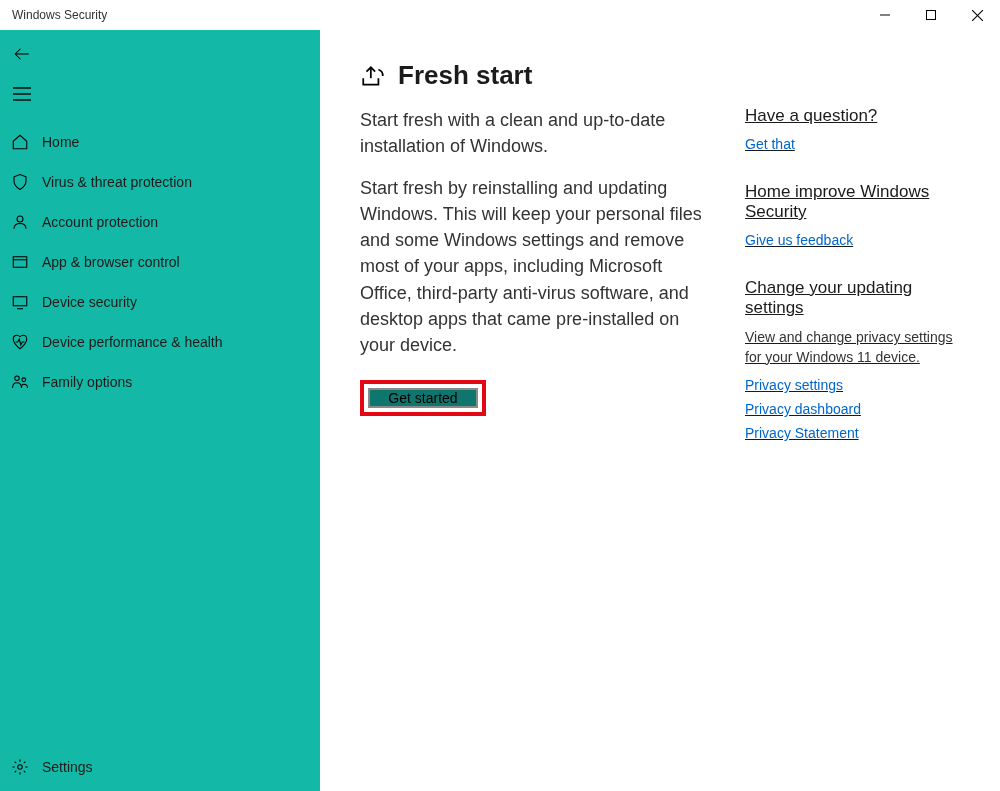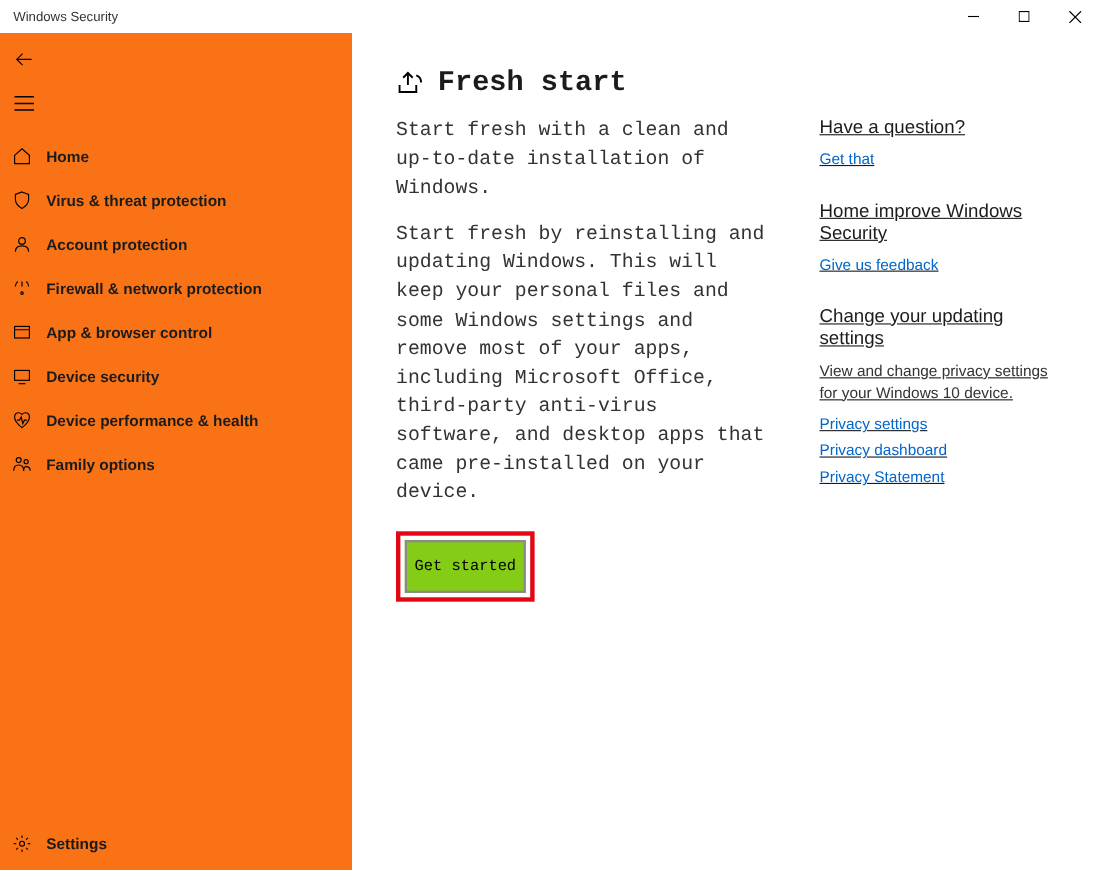--- a/index.html
+++ b/index.html
@@ -36,25 +36,24 @@
     justify-content: center;
     font-size: 12px;
     color: #000;
   }
   .body-wrap {
     display: flex;
     height: calc(791px - 30px);
   }
   .sidebar {
     width: 320px;
-    background: #f97316;
+    background: #14b8a6;
     display: flex;
     flex-direction: column;
     padding-top: 6px;
-    font-weight: bold;
   }
   .sidebar-top {
     flex: 0 0 auto;
   }
   .sidebar-middle {
     flex: 1 1 auto;
   }
   .sidebar-bottom {
     flex: 0 0 auto;
     padding-bottom: 4px;
@@ -94,21 +93,20 @@
     color: #1b1b1b;
   }
   .content {
     flex: 1;
     display: flex;
     padding: 30px 40px 0 40px;
     gap: 40px;
   }
   .main-col {
     width: 345px;
-    font-family: Liberation Mono, monospace;
   }
   .side-col {
     flex: 1;
     padding-top: 46px;
   }
   .page-header {
     display: flex;
     align-items: center;
     gap: 12px;
     margin-bottom: 16px;
@@ -126,22 +124,22 @@
   }
   .highlight-box {
     display: inline-block;
     border: 4px solid #e30613;
     padding: 4px;
     margin-top: 6px;
     margin-bottom: 16px;
   }
   .get-started-btn {
     width: 110px;
-    height: 48px;
-    background: #84cc16;
+    height: 20px;
+    background: #0f766e;
     border: 2px solid #8a8a8a;
     font-size: 14px;
     color: #000;
     display: flex;
     align-items: center;
     justify-content: center;
   }
   .link {
     color: #0066cc;
     font-size: 14px;
@@ -232,29 +230,20 @@
       <div class="nav-item">
         <span class="icon-slot">
           <svg width="18" height="18" viewBox="0 0 24 24" fill="none" stroke="#000" stroke-width="1.4">
               <circle cx="12" cy="8" r="4"></circle>
               <path d="M4 21 C4 16 8 14 12 14 C16 14 20 16 20 21"></path>
             </svg>
         </span>
         <span class="nav-label">Account protection</span>
       </div>
 
-      <div class="nav-item">
-        <span class="icon-slot">
-          <svg width="18" height="18" viewBox="0 0 24 24" fill="none" stroke="#000" stroke-width="1.4">
-              <path d="M4 10 C4 6 7 4 7 4 M12 10 V4 M20 10 C20 6 17 4 17 4"></path>
-              <circle cx="12" cy="18" r="1.5"></circle>
-            </svg>
-        </span>
-        <span class="nav-label">Firewall &amp; network protection</span>
-      </div>
 
       <div class="nav-item">
         <span class="icon-slot">
           <svg width="18" height="18" viewBox="0 0 24 24" fill="none" stroke="#000" stroke-width="1.4">
               <rect x="3" y="5" width="18" height="14"></rect>
               <line x1="3" y1="9" x2="21" y2="9"></line>
             </svg>
         </span>
         <span class="nav-label">App &amp; browser control</span>
       </div>
@@ -336,20 +325,20 @@
         <a class="link">Get that</a>
       </div>
 
       <div class="side-block">
         <h3 class="side-heading">Home improve Windows Security</h3>
         <a class="link">Give us feedback</a>
       </div>
 
       <div class="side-block">
         <h3 class="side-heading">Change your updating settings</h3>
-        <p class="side-text">View and change privacy settings for your Windows 10 device.</p>
+        <p class="side-text">View and change privacy settings for your Windows 11 device.</p>
         <a class="link">Privacy settings</a>
         <a class="link">Privacy dashboard</a>
         <a class="link">Privacy Statement</a>
       </div>
     </div>
   </div>
 </div>
 
 </body></html>

